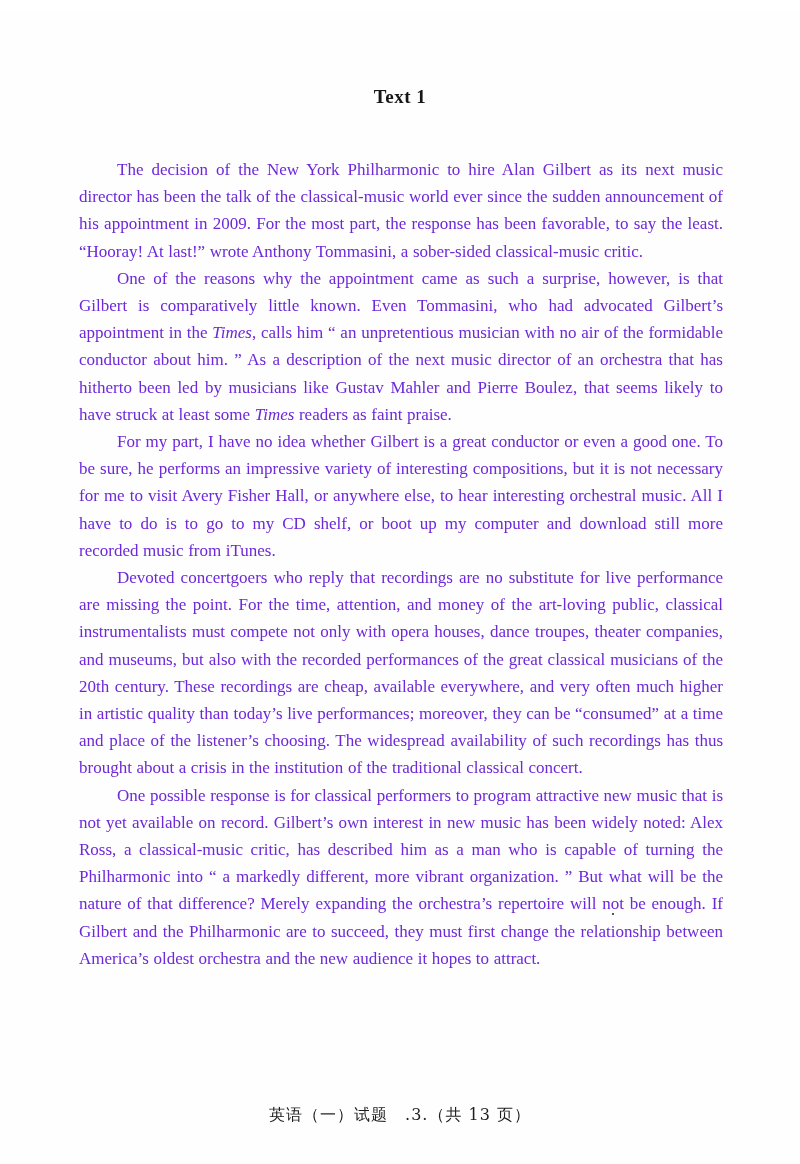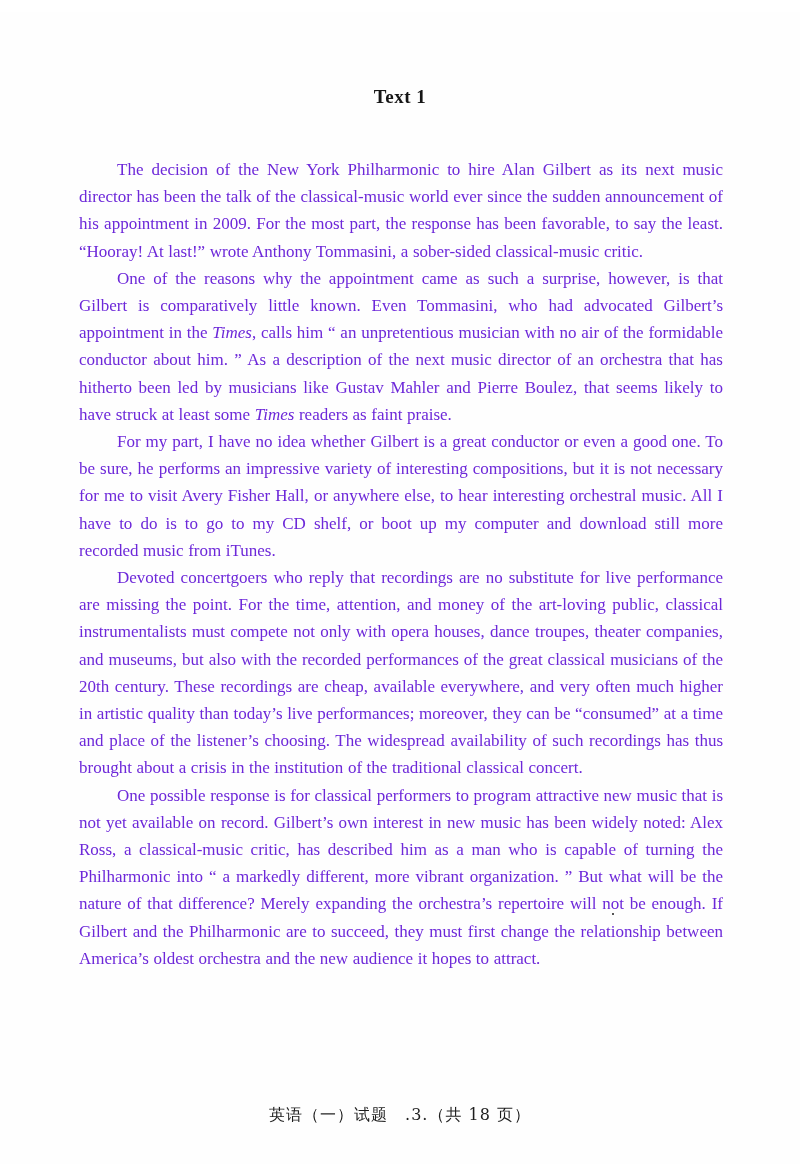--- a/index.html
+++ b/index.html
@@ -86,15 +86,15 @@
   <div class="page-title">Text 1</div>
 
   <div class="body-text" id="passage-body">
       <p class="para"><span>The decision of the New York Philharmonic to hire Alan Gilbert as its next music director has been the talk of the classical-music world ever since the sudden announcement of his appointment in 2009. For the most part, the response has been favorable, to say the least. “Hooray! At last!” wrote Anthony Tommasini, a sober-sided classical-music critic.</span></p>
       <p class="para"><span>One of the reasons why the appointment came as such a surprise, however, is that Gilbert is comparatively little known. Even Tommasini, who had advocated Gilbert’s appointment in the </span><span class="ital">Times</span><span>, calls him “ an unpretentious musician with no air of the formidable conductor about him. ” As a description of the next music director of an orchestra that has hitherto been led by musicians like Gustav Mahler and Pierre Boulez, that seems likely to have struck at least some </span><span class="ital">Times</span><span> readers as faint praise.</span></p>
       <p class="para"><span>For my part, I have no idea whether Gilbert is a great conductor or even a good one. To be sure, he performs an impressive variety of interesting compositions, but it is not necessary for me to visit Avery Fisher Hall, or anywhere else, to hear interesting orchestral music. All I have to do is to go to my CD shelf, or boot up my computer and download still more recorded music from iTunes.</span></p>
       <p class="para"><span>Devoted concertgoers who reply that recordings are no substitute for live performance are missing the point. For the time, attention, and money of the art-loving public, classical instrumentalists must compete not only with opera houses, dance troupes, theater companies, and museums, but also with the recorded performances of the great classical musicians of the 20th century. These recordings are cheap, available everywhere, and very often much higher in artistic quality than today’s live performances; moreover, they can be “consumed” at a time and place of the listener’s choosing. The widespread availability of such recordings has thus brought about a crisis in the institution of the traditional classical concert.</span></p>
       <p class="para"><span>One possible response is for classical performers to program attractive new music that is not yet available on record. Gilbert’s own interest in new music has been widely noted: Alex Ross, a classical-music critic, has described him as a man who is capable of turning the Philharmonic into “ a markedly different, more vibrant organization. ” But what will be the nature of that difference? Merely expanding the orchestra’s repertoire will </span><span class="emph-dot">not</span><span> be enough. If Gilbert and the Philharmonic are to succeed, they must first change the relationship between America’s oldest orchestra and the new audience it hopes to attract.</span></p>
     </div>
 
-  <div class="footer">英语（一）试题　.3.（共 18 页）</div>
+  <div class="footer">英语（一）试题　.3.（共 13 页）</div>
 
 </div>
 
 </body></html>

